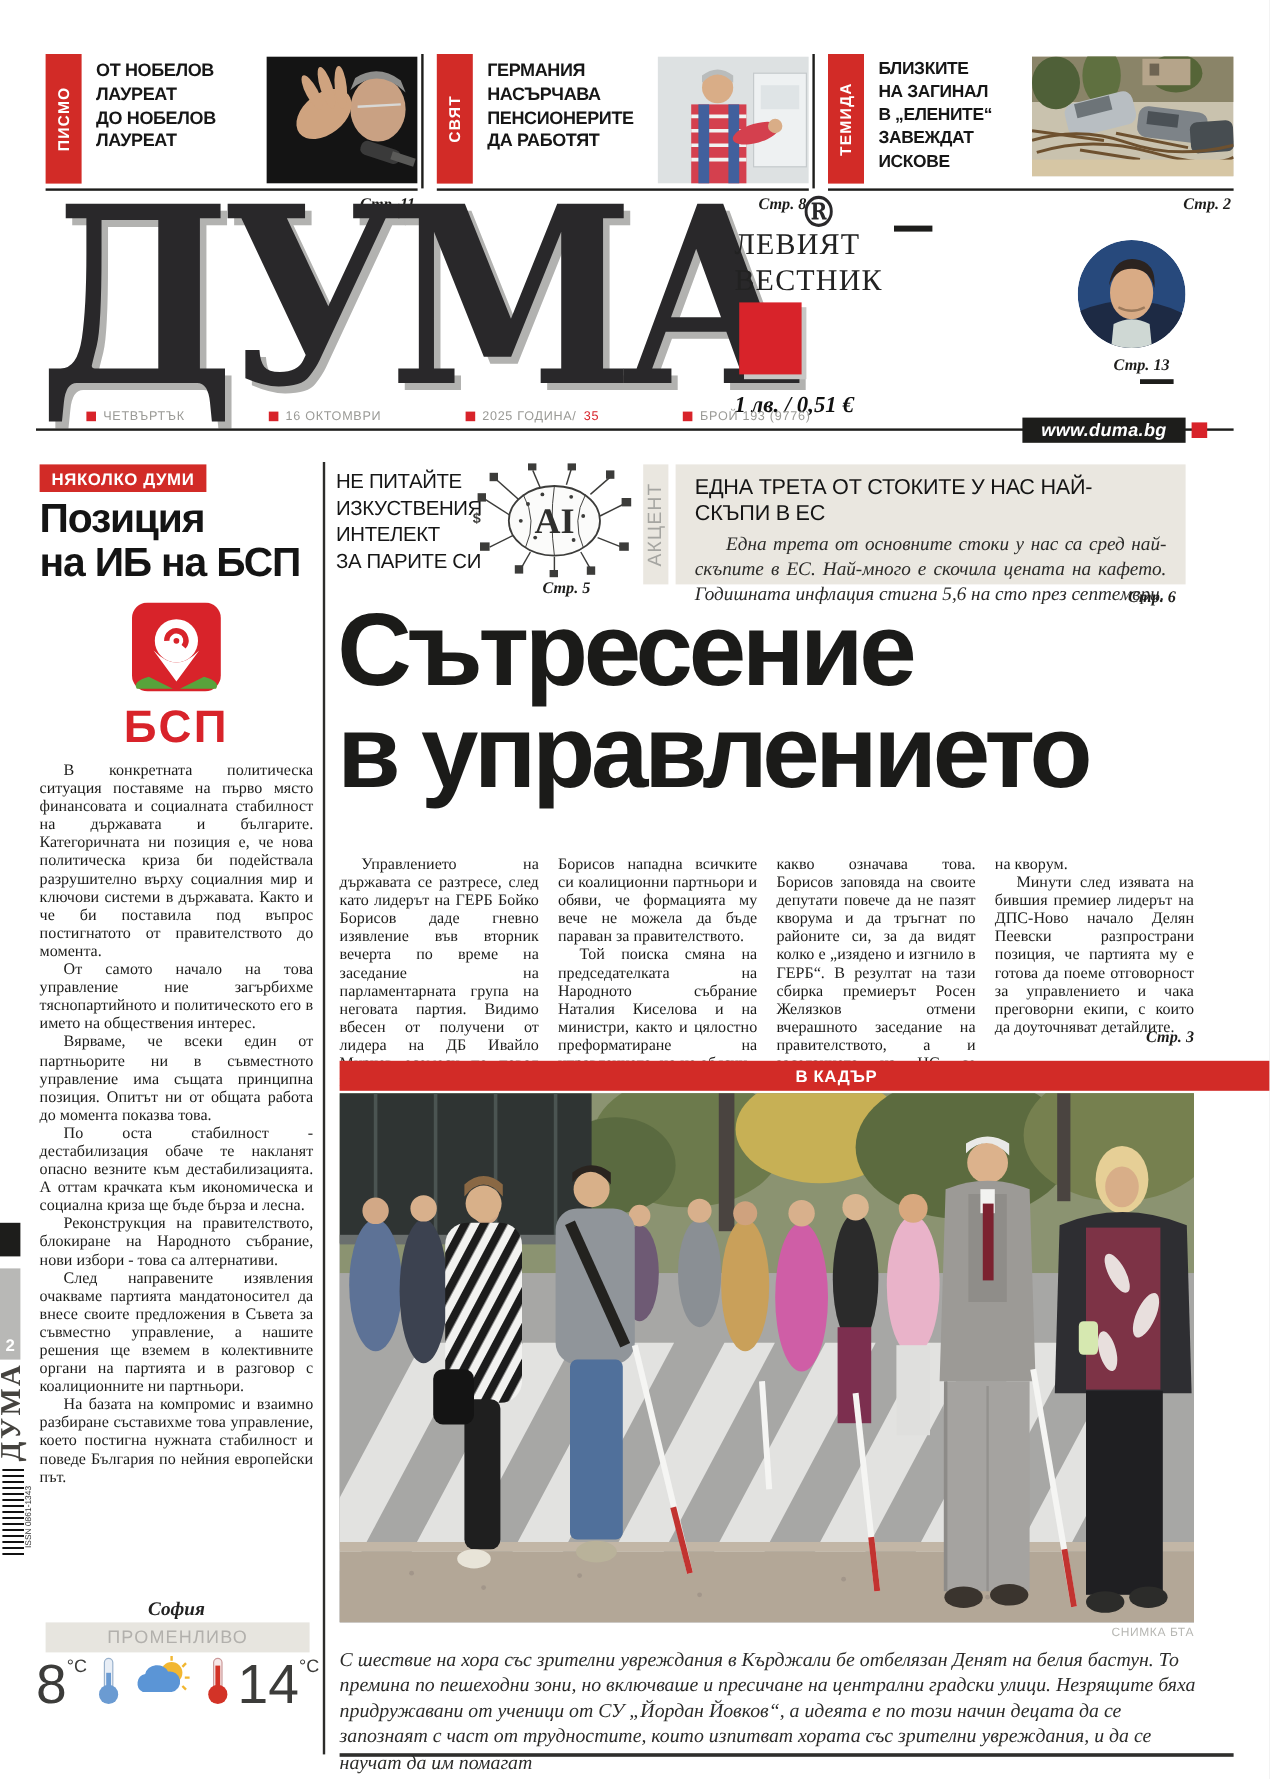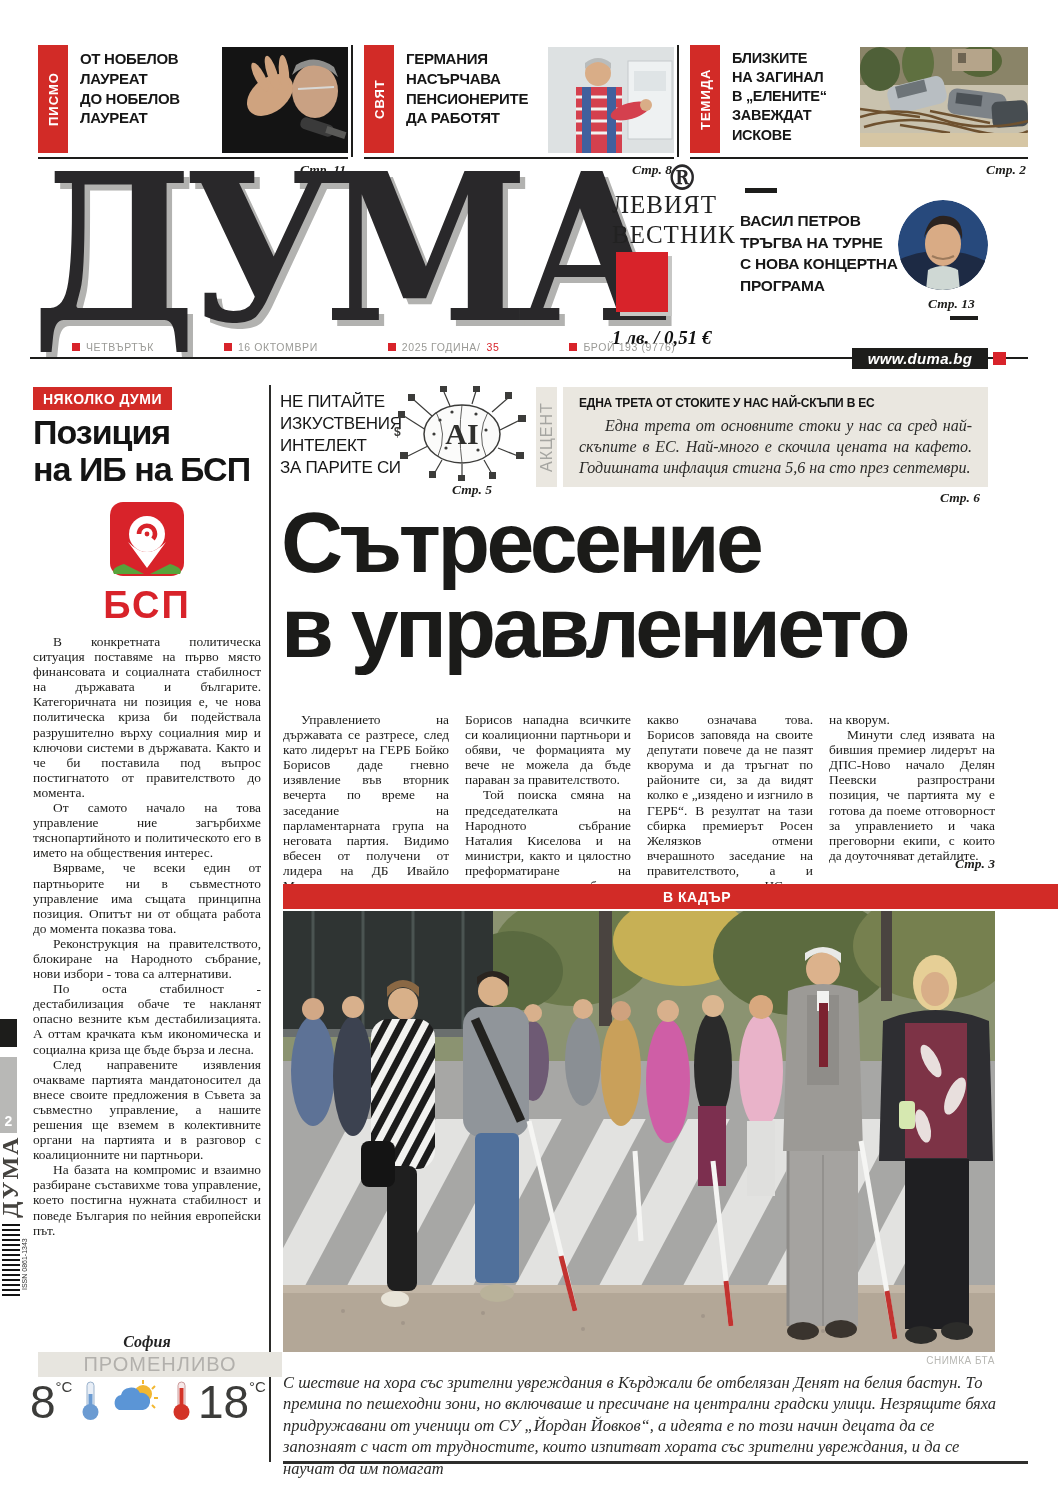--- a/index.html
+++ b/index.html
@@ -54,35 +54,35 @@
   .v-divider{position:absolute;left:269px;top:385px;width:1.5px;height:1077px;background:#2c2c2a;}
   .ai-title{position:absolute;left:280px;top:391px;font-weight:400;font-size:17px;line-height:1.3;
             letter-spacing:-0.3px;white-space:pre-line;color:#161616;}
   .ai-art{position:absolute;left:388px;top:386px;}
   .ai-ref{position:absolute;left:452px;top:482px;font:italic 700 13.5px "Liberation Serif",serif;}
   .akcent-label{position:absolute;left:536px;top:387px;width:21px;height:100px;background:#eae7e0;
                 display:flex;align-items:center;justify-content:center;writing-mode:vertical-rl;
                 transform:rotate(180deg);font-size:16px;letter-spacing:1px;color:#a5a5a1;}
   .akcent-box{position:absolute;left:563px;top:387px;width:425px;height:100px;background:#eae7e0;
               padding:9px 16px 0;box-sizing:border-box;}
-  .akcent-head{font-weight:700;font-size:12px;letter-spacing:-0.2px;color:#141414;}
+  .akcent-head{font-weight:400;font-size:18px;letter-spacing:-0.2px;color:#141414;}
   .akcent-body{margin-top:6px;font:italic 16px/1.3 "Liberation Serif",serif;color:#2a2a28;text-indent:26px;text-align:justify;}
   .akcent-ref{position:absolute;left:940px;top:490px;font:italic 700 13.5px "Liberation Serif",serif;}
 
   
   .bsp-logo{position:absolute;left:33px;top:502px;width:228px;text-align:center;}
   .left-paras{position:absolute;left:33px;top:634px;width:228px;
               font-family:"Liberation Serif",serif;font-size:13.4px;line-height:15.1px;
               text-align:justify;color:#1c1c1a;}
   .left-paras p{margin:0;text-indent:20px;}
   .weather-city{position:absolute;left:33px;top:1333px;width:228px;text-align:center;
                 font:italic 700 16px "Liberation Serif",serif;color:#222;}
-  .weather-cond{position:absolute;left:38px;top:1352px;width:244px;height:25px;background:#e7e5df;
+  .weather-cond{position:absolute;left:38px;top:1352px;width:220px;height:25px;background:#e7e5df;
                 display:flex;align-items:center;justify-content:center;
-                font-size:20px;letter-spacing:1px;color:#b2b0ac;}
+                font-size:15px;letter-spacing:1px;color:#b2b0ac;}
   .weather-row{position:absolute;left:30px;top:1378px;width:236px;display:flex;align-items:center;
                justify-content:space-between;}
   .temp{font-family:"Liberation Sans",sans-serif;font-weight:300;font-size:46px;color:#3c3c3a;line-height:1;}
   .temp sup{font-size:15px;font-weight:400;vertical-align:26px;letter-spacing:0;}
 
   
   .m-black{position:absolute;left:0;top:1019px;width:17px;height:28px;background:#1d1d1b;}
   .m-gray{position:absolute;left:0;top:1057px;width:17px;height:76px;background:#b8b8b6;}
   .m-num{position:absolute;left:0;bottom:4px;width:17px;text-align:center;color:#fff;font-weight:700;font-size:14px;}
   .m-duma{position:absolute;left:-2px;top:1140px;width:24px;height:78px;writing-mode:vertical-rl;
@@ -227,24 +227,20 @@
     <span class="d-item">
         <i class="d-sq"></i>
         <span>БРОЙ 193 (9776)</span>
       </span>
   </div>
   <div class="mast-rule"></div>
   <div class="www-box">www.duma.bg</div>
   <div class="www-sq"></div>
 
   <div class="promo-dash" style="left:745px;top:188px;width:32px;height:5px;"></div>
-  <div class="promo-title">ВАСИЛ ПЕТРОВ
-ТРЪГВА НА ТУРНЕ
-С НОВА КОНЦЕРТНА
-ПРОГРАМА</div>
   <div class="promo-photo">
     <svg width="90" height="90">
         <circle cx="45" cy="45" r="45" fill="#27497c"></circle>
       <path d="M0 60 Q45 40 90 62 L90 90 L0 90 Z" fill="#1d2a44"></path>
       <ellipse cx="45" cy="44" rx="18" ry="22" fill="#d9ab85"></ellipse>
       <path d="M26 38 Q30 14 48 16 Q66 18 64 40 Q60 24 45 24 Q32 24 26 38 Z" fill="#2b2320"></path>
       <path d="M34 56 Q45 62 56 56" stroke="#9c7a5c" stroke-width="2" fill="none"></path>
       <path d="M30 70 Q45 62 60 70 L62 90 L28 90 Z" fill="#cfd8d4"></path>
     </svg>
   </div>
@@ -321,22 +317,22 @@
       <path d="M56 40 L75 66 L94 40 Q84 50 75 50 Q66 50 56 40 Z" fill="#fff"></path>
       <path d="M75 32 m-8 0 a8 8 0 1 1 14 5" stroke="#d8232a" stroke-width="4.5" fill="none"></path>
       <circle cx="75" cy="32" r="2.4" fill="#d8232a"></circle>
       <text x="75" y="116" text-anchor="middle" font-family="'Liberation Sans',sans-serif" font-size="38" font-weight="bold" letter-spacing="2" fill="#d8232a">БСП</text>
     </svg>
   </div>
   <div class="left-paras">
       <p>В конкретната политическа ситуация поставяме на първо място финансовата и социалната стабилност на държавата и българите. Категоричната ни позиция е, че нова политическа криза би подействала разрушително върху социалния мир и ключови системи в държавата. Както и че би поставила под въпрос постигнатото от правителството до момента.</p>
       <p>От самото начало на това управление ние загърбихме тяснопартийното и политическото его в името на обществения интерес.</p>
       <p>Вярваме, че всеки един от партньорите ни в съвместното управление има същата принципна позиция. Опитът ни от общата работа до момента показва това.</p>
+      <p>По оста стабилност - дестабилизация обаче те накланят опасно везните към дестабилизацията. А оттам крачката към икономическа и социална криза ще бъде бърза и лесна.</p>
       <p>Реконструкция на правителството, блокиране на Народното събрание, нови избори - това са алтернативи.</p>
-      <p>По оста стабилност - дестабилизация обаче те накланят опасно везните към дестабилизацията. А оттам крачката към икономическа и социална криза ще бъде бърза и лесна.</p>
       <p>След направените изявления очакваме партията мандатоносител да внесе своите предложения в Съвета за съвместно управление, а нашите решения ще вземем в колективните органи на партията и в разговор с коалиционните ни партньори.</p>
       <p>На базата на компромис и взаимно разбиране съставихме това управление, което постигна нужната стабилност и поведе България по нейния европейски път.</p>
     </div>
 
   <div class="weather-city">София</div>
   <div class="weather-cond">ПРОМЕНЛИВО</div>
   <div class="weather-row">
     <span class="temp"><span>8</span><sup>°C</sup></span>
     <span>
       <svg width="22" height="44">
@@ -357,21 +353,21 @@
         <path d="M12 32 a8 8 0 0 1 2-15 a10 9 0 0 1 19-2 a7 7 0 0 1 3 17 Z" fill="#5b95d6"></path>
         </svg>
     </span>
     <span>
       <svg width="22" height="44">
           <rect x="8" y="4" width="7" height="26" rx="3.5" fill="#f6e8e8" stroke="#cc9a9a"></rect>
           <rect x="9.5" y="10" width="4" height="20" fill="#d33327"></rect>
           <circle cx="11.5" cy="34" r="8" fill="#d33327"></circle>
         </svg>
     </span>
-    <span class="temp"><span>18</span><sup>°C</sup></span>
+    <span class="temp"><span>14</span><sup>°C</sup></span>
   </div>
 
   <div class="m-black"></div>
   <div class="m-gray">
     <div class="m-num">2</div>
   </div>
   <div class="m-duma">ДУМА</div>
   <div class="m-barcode"></div>
   <div class="m-issn">ISSN 0861-1343</div>
 

